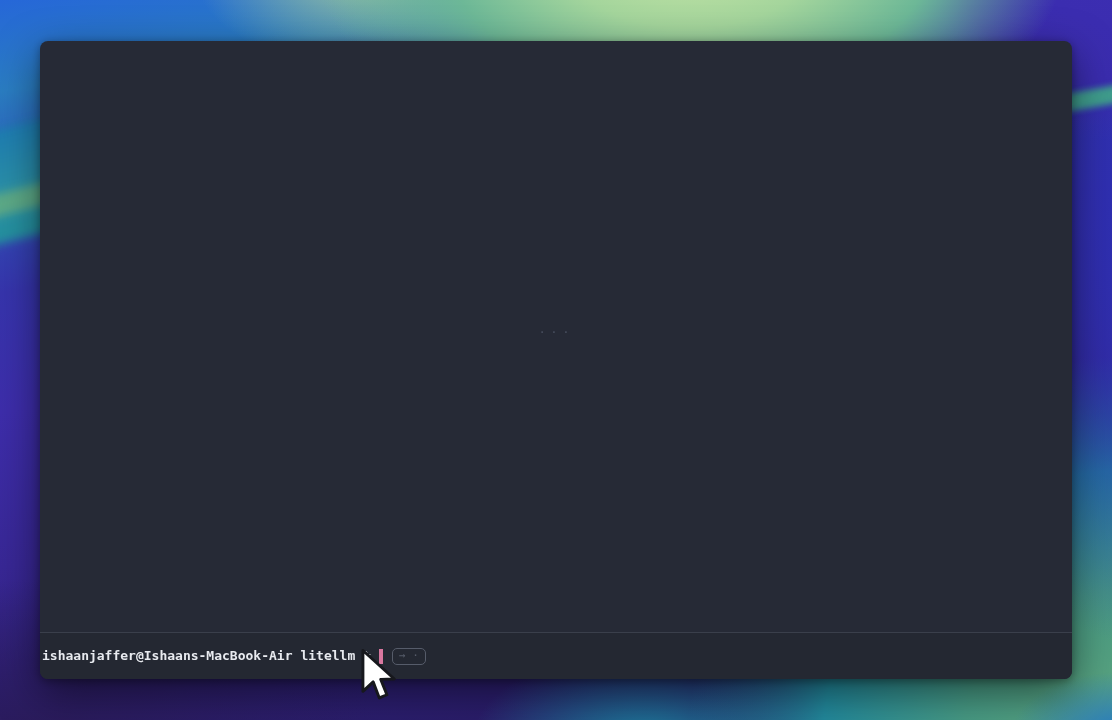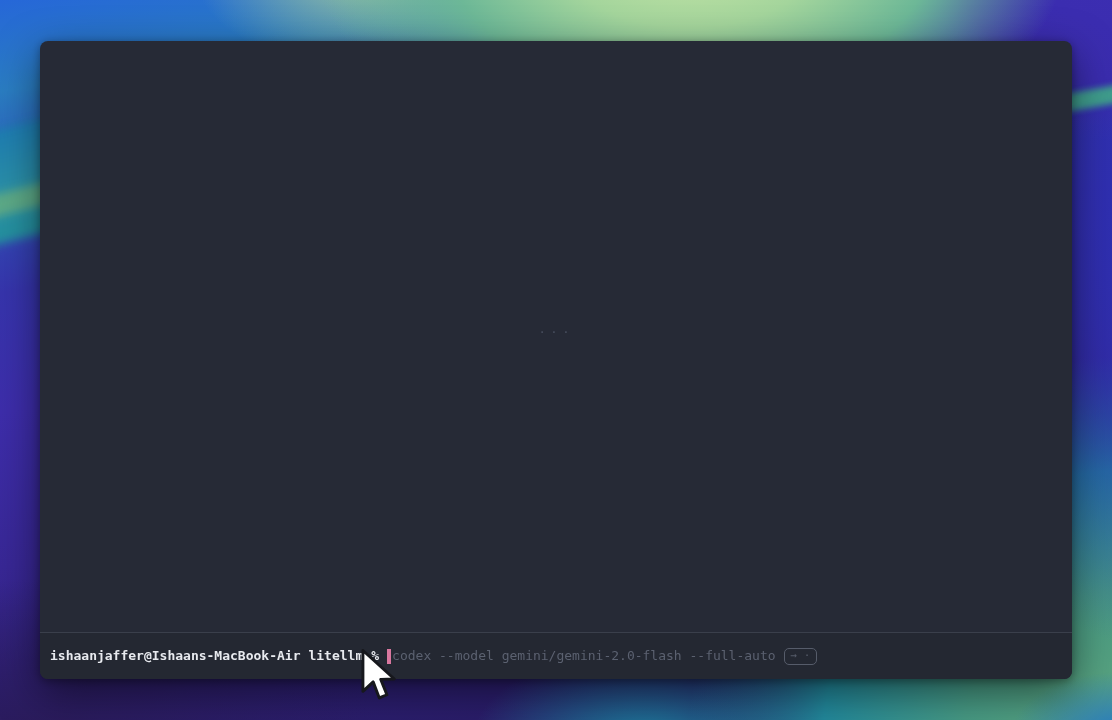--- a/index.html
+++ b/index.html
@@ -67,21 +67,21 @@
     color: #454c5c;
     font-size: 13px;
     letter-spacing: 4px;
     user-select: none;
   }
   .prompt-bar {
     flex: 0 0 47px;
     border-top: 1px solid #3a3f4b;
     background: #242832;
     display: flex; align-items: center;
-    padding: 0 10px;
+    padding: 0 2px;
     box-sizing: border-box;
   }
   .prompt-line {
     display: flex; align-items: center;
     font-size: 13px;
     line-height: 18px;
     white-space: pre;
   }
   .prompt-strong { color: #e8eaef; font-weight: bold; }
   .prompt-symbol { color: #e8eaef; font-weight: bold; }
@@ -121,21 +121,21 @@
   <div class="stripe stripe-left-teal"></div>
   <div class="stripe stripe-left-green"></div>
   <div class="stripe stripe-right-teal"></div>
 
   <div class="terminal-window">
     <div class="terminal-body">
       <span class="loading-ellipsis">···</span>
     </div>
     <div class="prompt-bar">
       <div class="prompt-line">
-        <span class="prompt-strong">ishaanjaffer@Ishaans-MacBook-Air</span><span class="spacer"></span><span class="prompt-strong">litellm</span><span class="spacer"></span><span class="prompt-symbol">%</span><span class="spacer"></span><span class="text-cursor"></span><span class="suggestion">codex --model gemini/gemini-2.0-flash --full-auto</span><span class="accept-hint-badge">→ ·</span>
+        <span class="prompt-strong">ishaanjaffer@Ishaans-MacBook-Air</span><span class="spacer"></span><span class="prompt-strong">litellm</span><span class="spacer"></span><span class="prompt-symbol">%</span><span class="spacer"></span><span class="text-cursor"></span><span class="accept-hint-badge">→ ·</span>
       </div>
     </div>
   </div>
 
   <svg class="mouse-pointer" viewBox="0 0 26 39">
     <path d="M2 1 L2 29 L9 22.5 L13.2 33.5 L18.4 31.3 L14.2 20.8 L23.5 20.5 Z" fill="#ffffff" stroke="#17181d" stroke-width="2" stroke-linejoin="round"></path>
   </svg>
 </div>
 
 </body></html>

